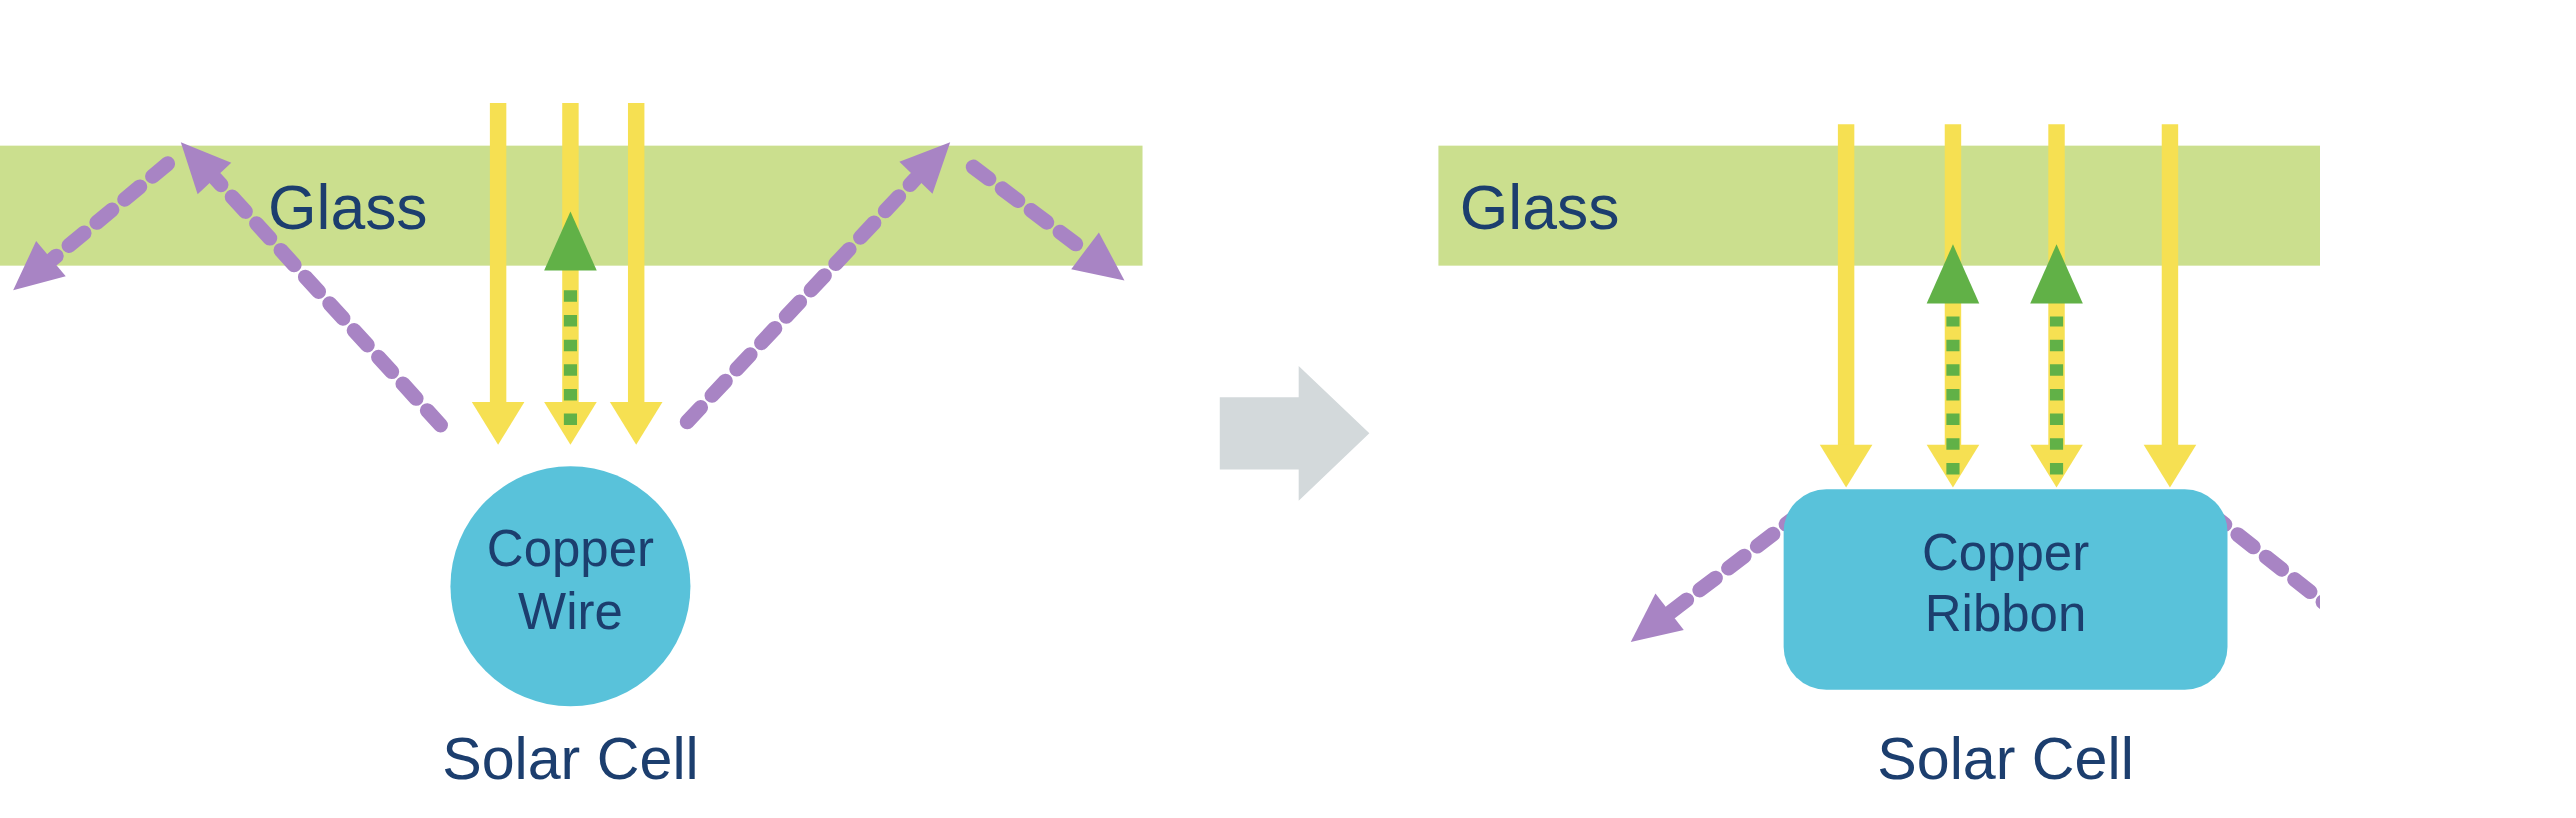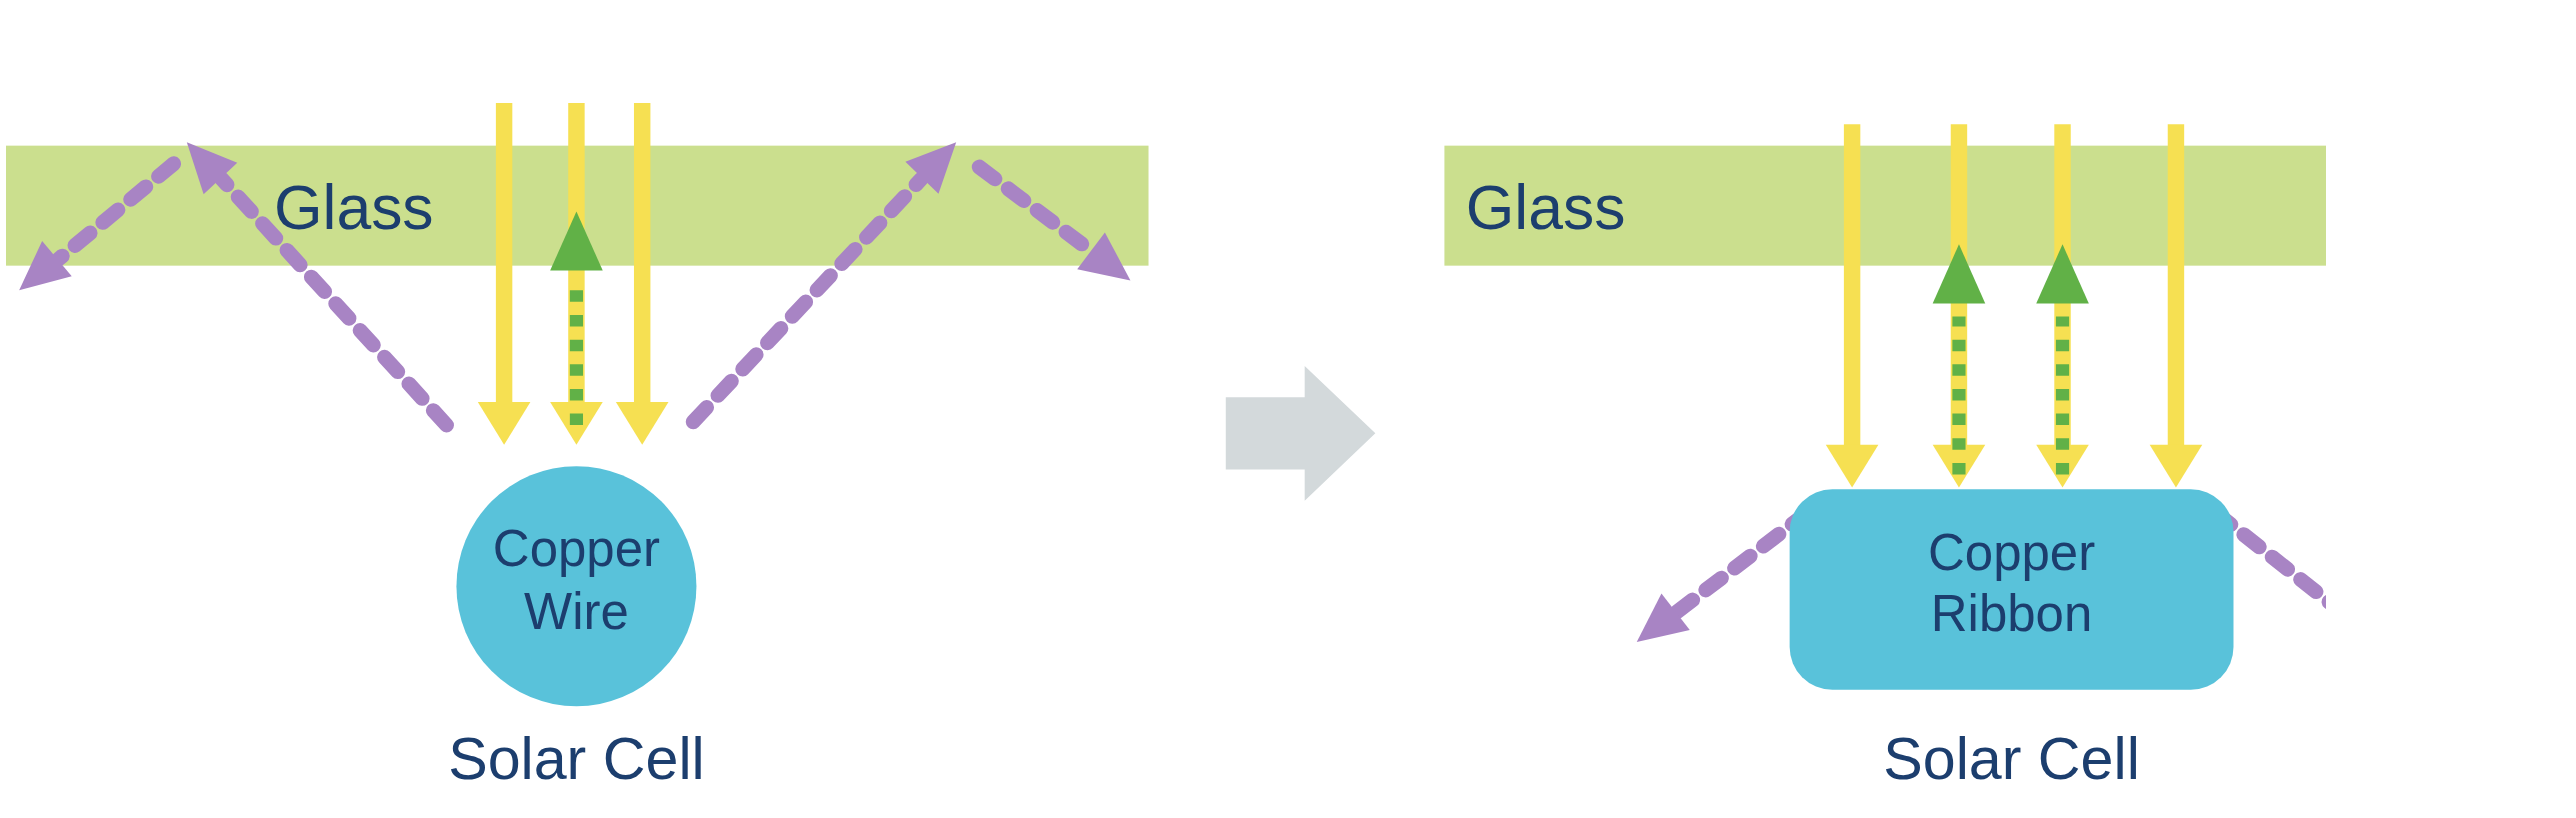--- a/index.html
+++ b/index.html
@@ -5,21 +5,20 @@
   html, body {
     margin: 0;
     padding: 0;
     background: #ffffff;
   }
   .stage {
     width: 2320px;
     height: 819px;
     background: #ffffff;
     overflow: hidden;
-    padding-left: 6px;
   }
   svg { display: block; }
 
   .diagram-text {
     font-family: "Liberation Sans", sans-serif;
     fill: #1c3e6e;
   }
   .glass-label-text   { font-size: 38px; }
   .component-text     { font-size: 31px; text-anchor: middle; }
   .cell-label-text    { font-size: 36px; text-anchor: middle; }

